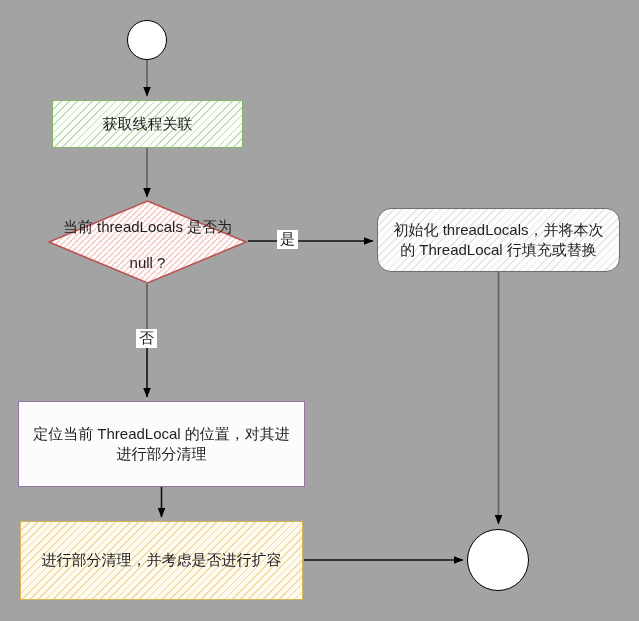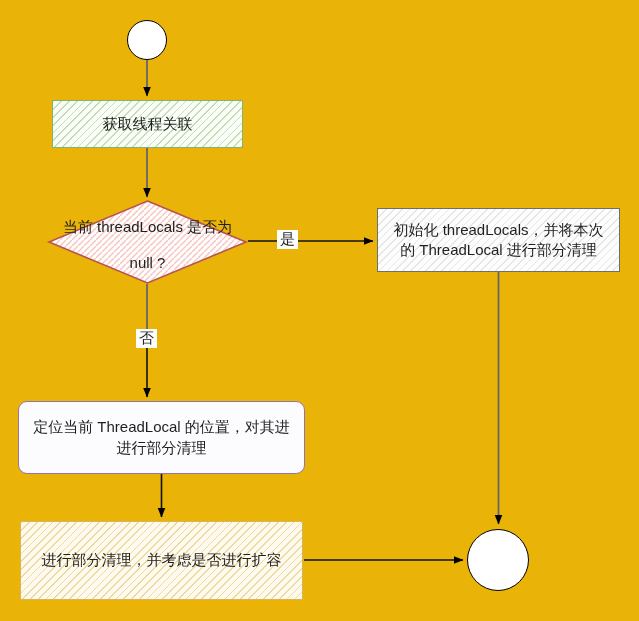--- a/index.html
+++ b/index.html
@@ -1,17 +1,17 @@
 <!DOCTYPE html>
 <html><head>
 <meta charset="utf-8">
 <style>
   html,body{margin:0;padding:0;background:#ffffff;}
   body{font-family:"Liberation Sans","DejaVu Sans",sans-serif;}
-  .canvas{position:relative;width:639px;height:621px;background:#eab308;overflow:hidden;}
+  .canvas{position:relative;width:639px;height:621px;background:#a3a3a3;overflow:hidden;}
   .layer{position:absolute;left:0;top:0;width:639px;height:621px;}
   .node{position:absolute;display:flex;flex-direction:column;align-items:center;justify-content:center;
         text-align:center;font-size:15px;line-height:1.35;color:#1f1f1f;box-sizing:border-box;}
   .node span{display:block;white-space:nowrap;}
   .circle{border-radius:50%;border:1.6px solid #000;background:#ffffff;}
   .rect{border-width:1.5px;border-style:solid;}
   .hatch-green { border-color:#82b366; background-color:#fbfdf9;
     background-image:repeating-linear-gradient(135deg,#c3ddb5 0,#c3ddb5 1.2px,transparent 1.2px,transparent 5.5px);}
   .hatch-gray  { border-color:#6e6e6e; background-color:#fdfdfd;
     background-image:repeating-linear-gradient(135deg,#e6e6e6 0,#e6e6e6 1.2px,transparent 1.2px,transparent 5.5px);}
@@ -59,26 +59,26 @@
   </div>
 
   <div class="diamond-text">
     <span style="display:block;">当前 threadLocals 是否为</span>
     <span style="display:block;margin-top:14px;">null ?</span>
   </div>
 
   <div class="edge-label" style="left:277px;top:230px;">是</div>
   <div class="edge-label" style="left:136px;top:329px;">否</div>
 
-  <div class="node rect hatch-gray" style="left:377px;top:208px;width:243px;height:64px;">
+  <div class="node rect hatch-gray" style="left:377px;top:208px;width:243px;height:64px;border-radius:14px;">
     <span>初始化 threadLocals，并将本次</span>
-    <span>的 ThreadLocal 进行部分清理</span>
+    <span>的 ThreadLocal 行填充或替换</span>
   </div>
 
-  <div class="node rect hatch-purple" style="left:18px;top:401px;width:287px;height:73px;border-radius:9px;">
+  <div class="node rect hatch-purple" style="left:18px;top:401px;width:287px;height:86px;">
     <span>定位当前 ThreadLocal 的位置，对其进</span>
     <span>进行部分清理</span>
   </div>
 
   <div class="node rect hatch-yellow" style="left:20px;top:521px;width:283px;height:79px;">
     <span>进行部分清理，并考虑是否进行扩容</span>
   </div>
 
   <div class="node circle" style="left:467px;top:529px;width:62px;height:62px;"></div>
 

